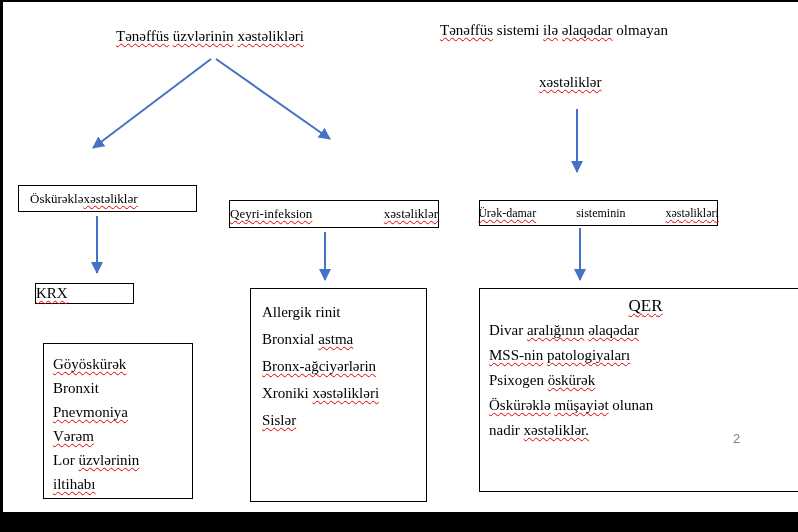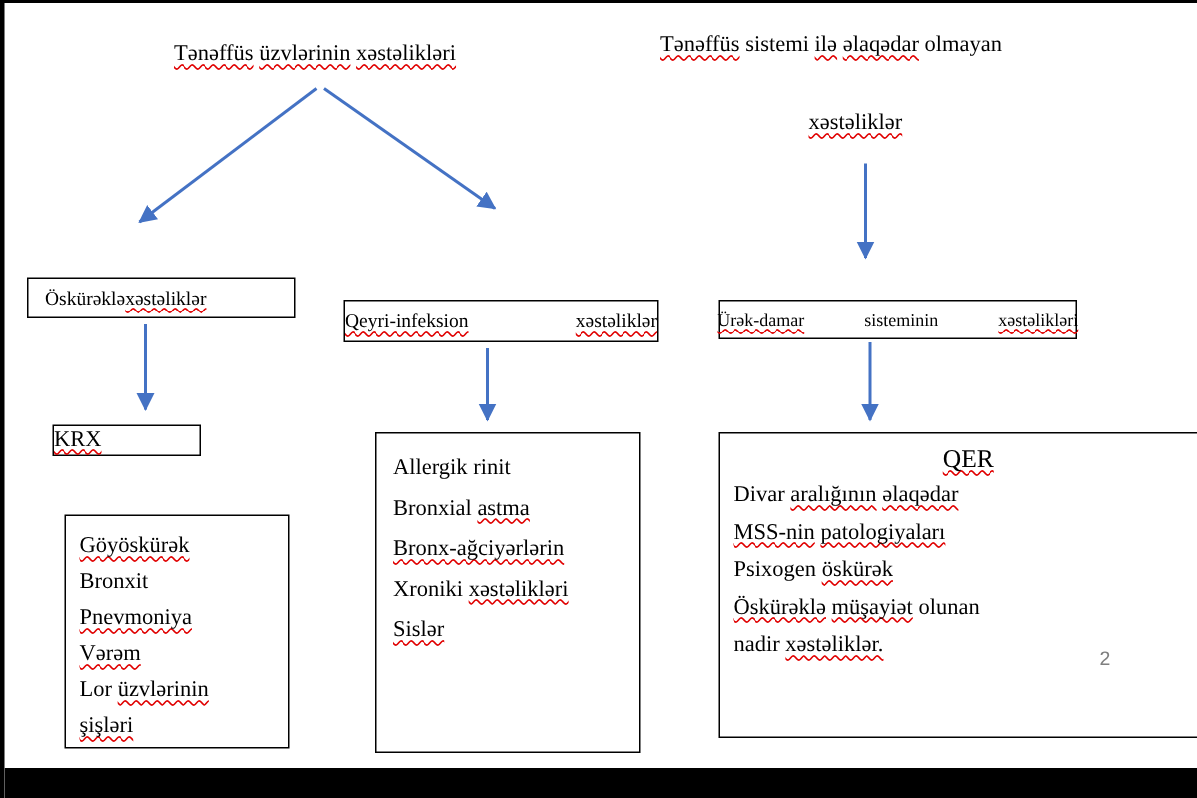--- a/index.html
+++ b/index.html
@@ -147,21 +147,21 @@
   <div class="box label-box" id="box-krx">
       <span class="miss">KRX</span>
     </div>
 
   <div class="box list" id="box-left-list">
       <div class="line"><span class="miss">Göyöskürək</span></div>
       <div class="line"><span>Bronxit</span></div>
       <div class="line"><span class="miss">Pnevmoniya</span></div>
       <div class="line"><span class="miss">Vərəm</span></div>
       <div class="line"><span>Lor </span><span class="miss">üzvlərinin</span></div>
-      <div class="line"><span class="miss">şişləri</span></div>
+      <div class="line"><span class="miss">iltihabı</span></div>
     </div>
 
   <div class="box list" id="box-middle-list">
       <div class="line"><span>Allergik rinit</span></div>
       <div class="line"><span>Bronxial </span><span class="miss">astma</span></div>
       <div class="line"><span class="miss">Bronx-ağciyərlərin</span></div>
       <div class="line"><span>Xroniki </span><span class="miss">xəstəlikləri</span></div>
       <div class="line"><span class="miss">Sislər</span></div>
     </div>
 

